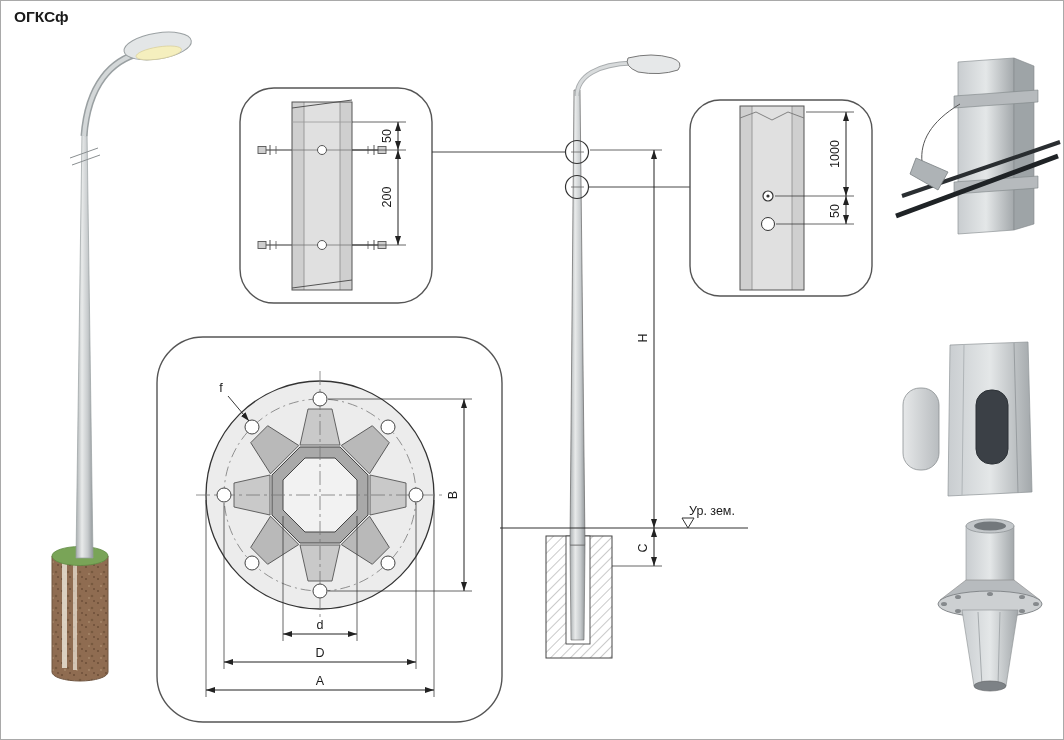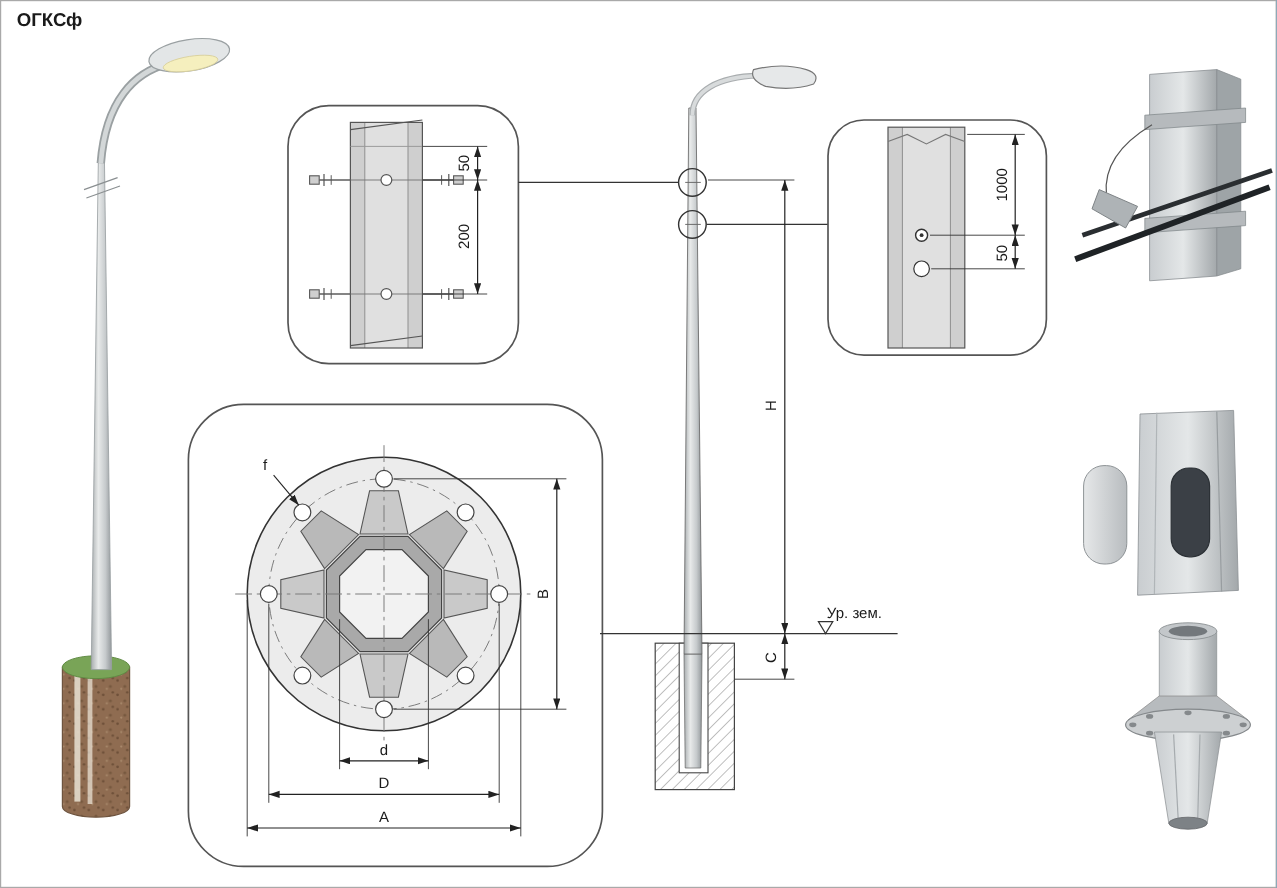--- a/index.html
+++ b/index.html
@@ -1,16 +1,16 @@
 <!DOCTYPE html>
 <html><head>
 <meta charset="utf-8">
 <style>
   html,body{margin:0;padding:0;background:#fff;}
-  .canvas{position:relative;width:1064px;height:740px;background:#0369a1;overflow:hidden;}
+  .canvas{position:relative;width:1064px;height:740px;background:#d946ef;overflow:hidden;}
   svg{position:absolute;left:0;top:0;}
   text{font-family:"Liberation Sans", sans-serif;fill:#1a1a1a;}
   .dim{font-size:12.5px;}
   .title{font-size:15.5px;font-weight:600;}
   .ground{font-size:12.5px;}
 </style>
 </head>
 <body>
 
 <div class="canvas">

